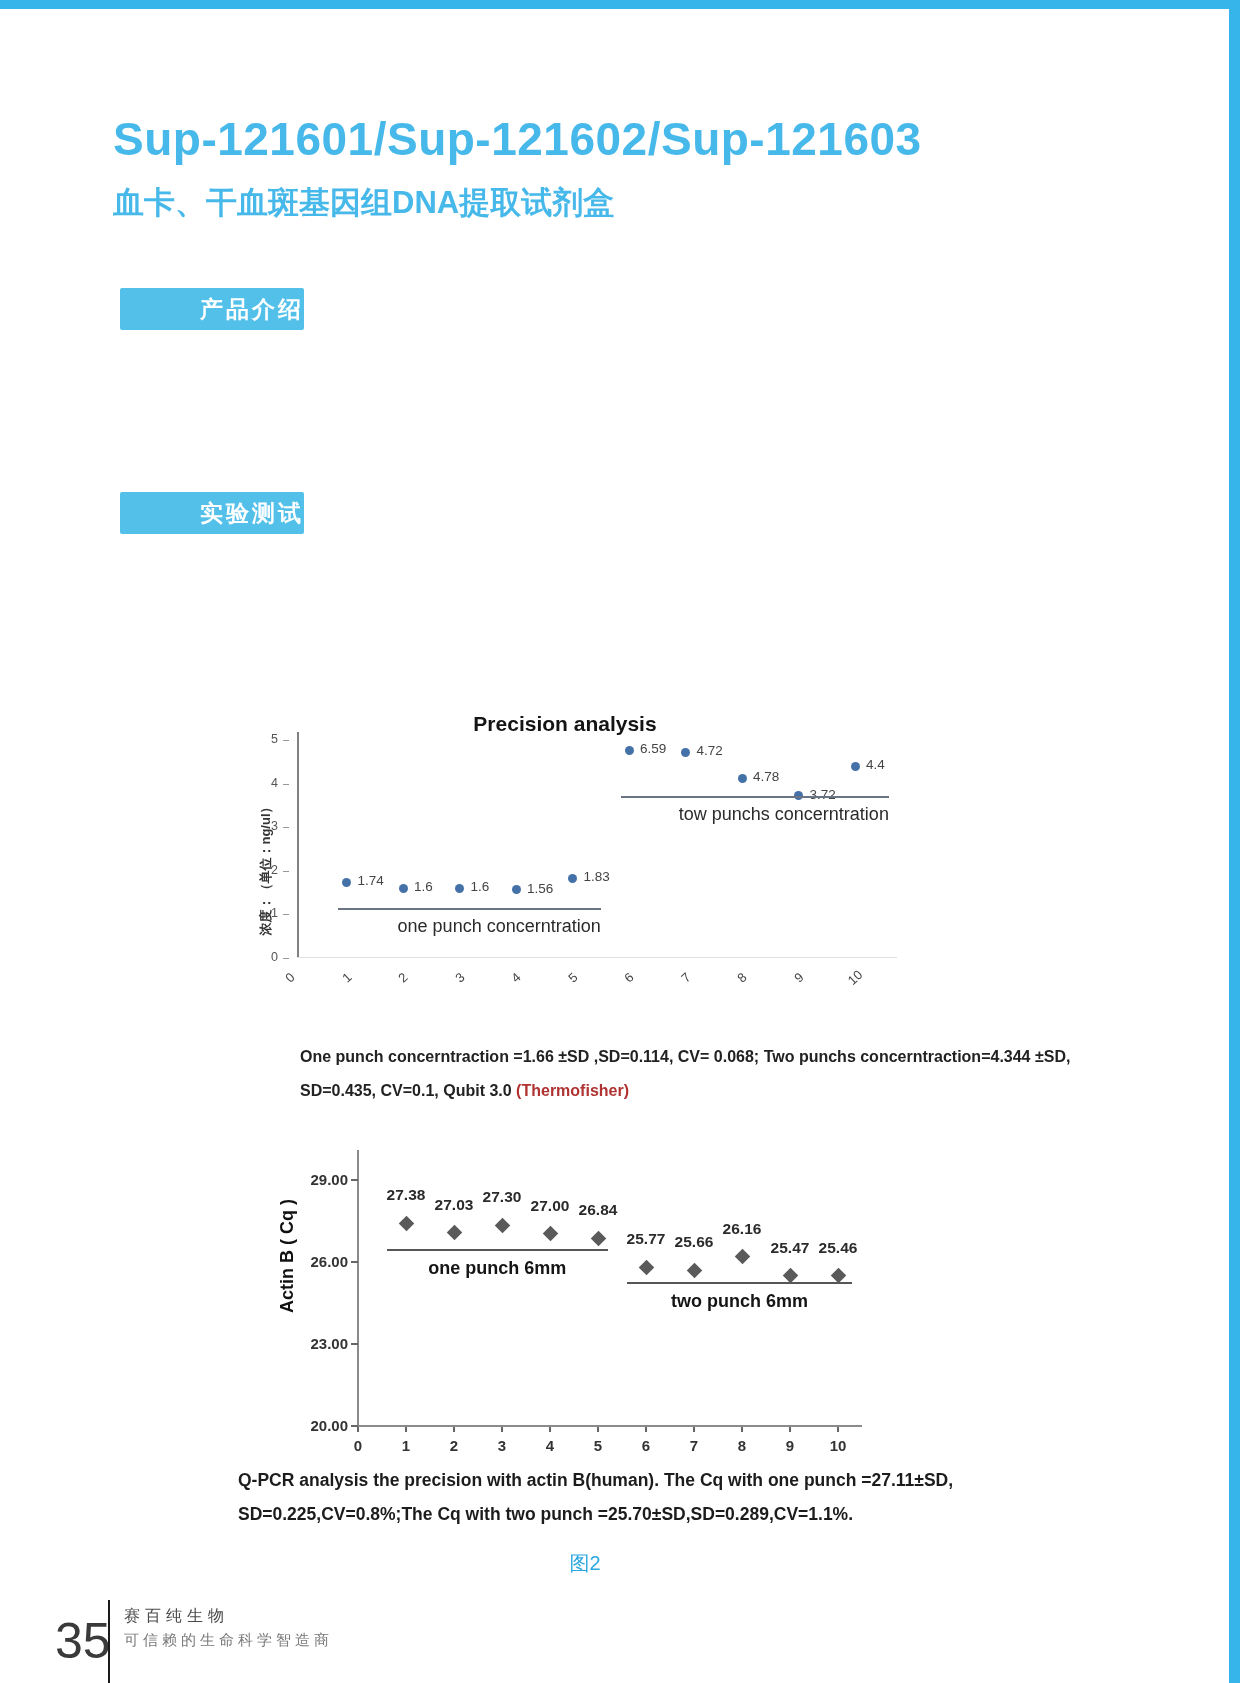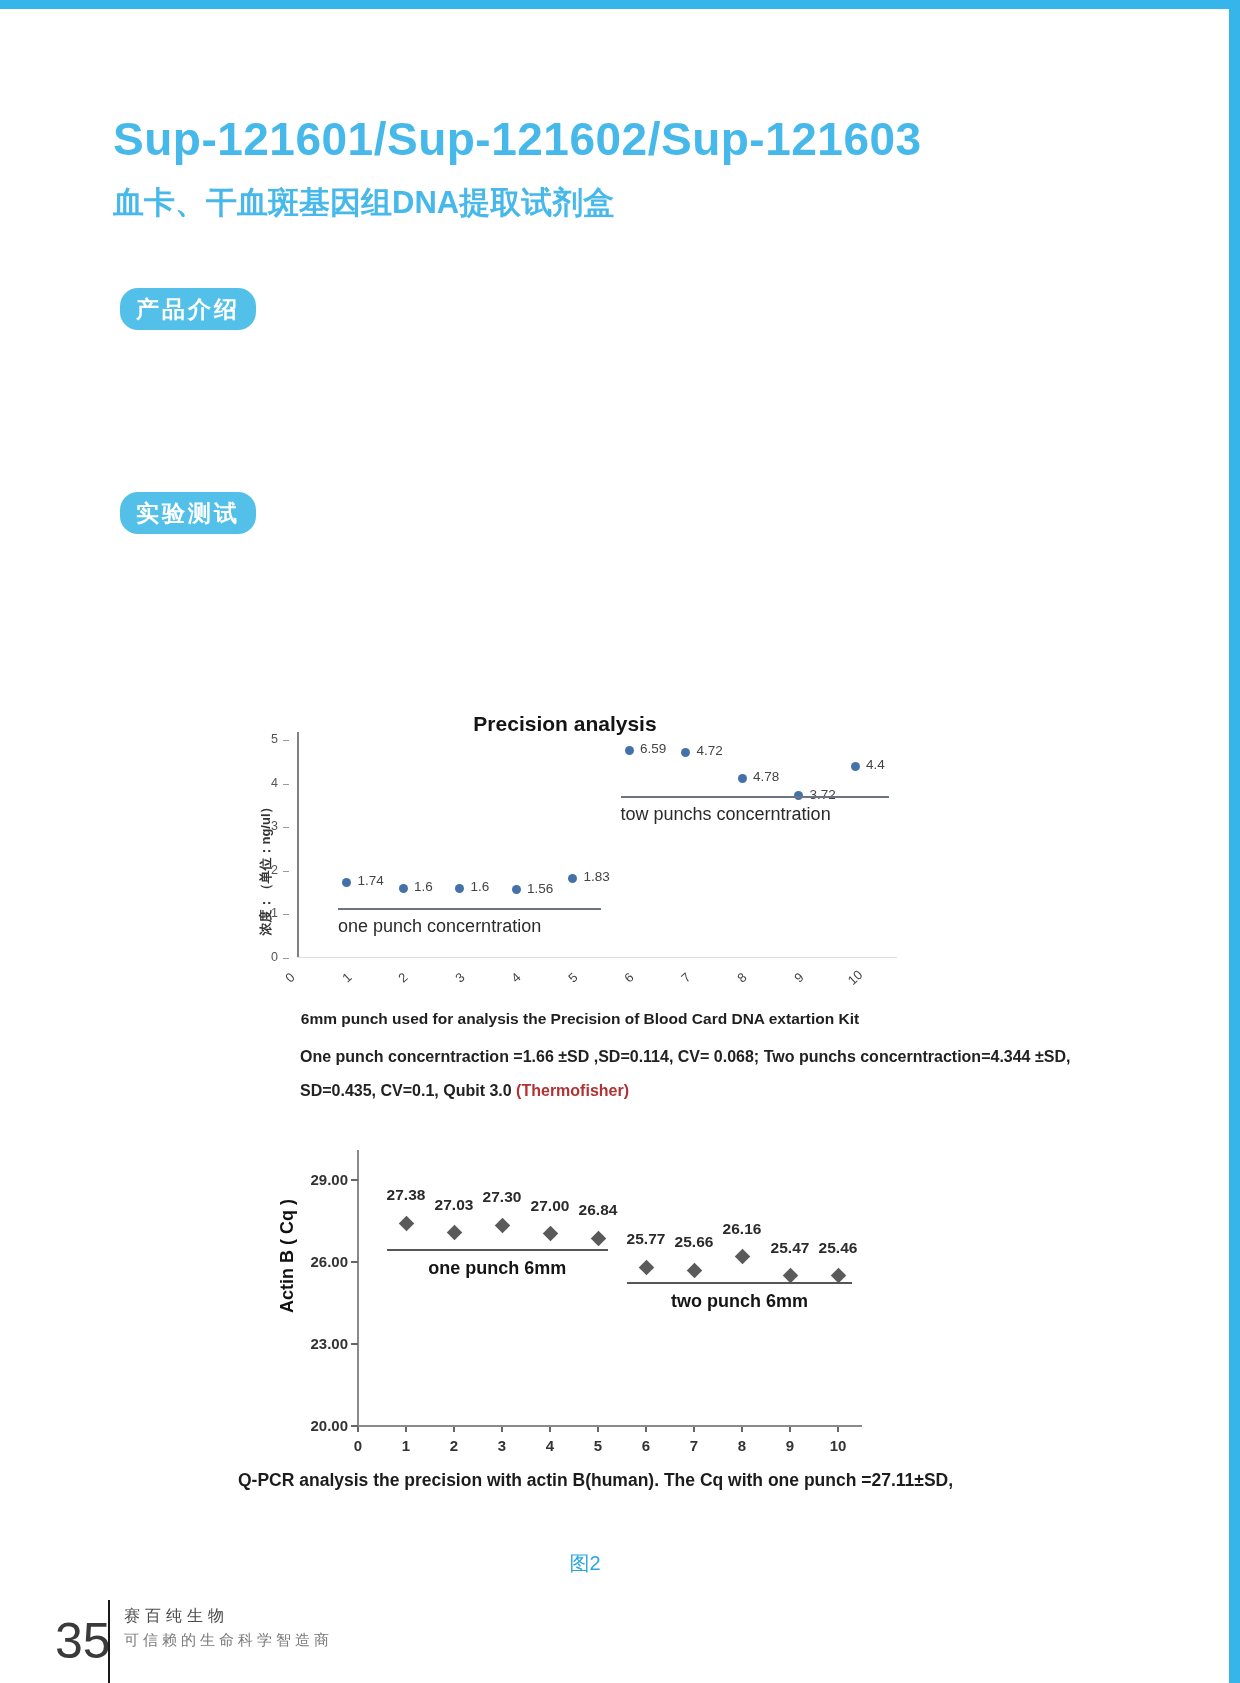--- a/index.html
+++ b/index.html
@@ -5,22 +5,22 @@
   html,body{margin:0;padding:0;background:#fff;}
   .page{position:relative;width:1240px;height:1683px;background:#ffffff;overflow:hidden;
         font-family:"Liberation Sans","DejaVu Sans",sans-serif;}
   .abs{position:absolute;}
   
   .bar-top{position:absolute;left:0;top:0;width:1240px;height:9px;background:#35b5e9;}
   .bar-right{position:absolute;right:0;top:0;width:11px;height:1683px;background:#35b5e9;}
   
   .title{position:absolute;left:113px;top:112px;font-size:46px;font-weight:bold;color:#46b8e9;letter-spacing:0.5px;}
   .subtitle{position:absolute;left:113px;top:182px;font-size:31px;font-weight:bold;color:#46b8e9;}
-  .badge{position:absolute;left:120px;width:136px;height:42px;line-height:42px;border-radius:18px;
-         background:#53c0ea;color:#fff;font-size:23px;font-weight:bold;text-align:center;letter-spacing:3px;}
+  .badge{position:absolute;left:120px;width:184px;height:42px;line-height:42px;border-radius:2px;
+         background:#53c0ea;color:#fff;font-size:23px;font-weight:bold;text-align:right;letter-spacing:3px;}
   .badge1{top:288px;} .badge2{top:492px;}
   .para{position:absolute;left:113px;width:1020px;font-size:19px;line-height:34px;color:#3c3c3c;}
   .para1{top:336px;} .para2{top:549px;}
   
   .fig{position:absolute;}
   #fig1{left:250px;top:660px;width:680px;height:505px;}
   #fig2{left:230px;top:1140px;width:710px;height:445px;}
   
   .f1-title{position:absolute;left:150px;top:52px;width:330px;text-align:center;
             font-size:21px;font-weight:bold;color:#141414;}
@@ -34,21 +34,21 @@
   .f1-cap2{position:absolute;left:50px;top:422px;font-size:16px;font-weight:600;color:#222;white-space:nowrap;}
   .red{color:#b03232;font-weight:bold;}
   .figlabel{position:absolute;left:0;width:100%;text-align:center;font-size:20px;color:#2aa7df;}
   .f1-lab{top:460px;} .f2-lab{top:410px;}
   .c1-ytick{position:absolute;width:26px;text-align:right;font-size:12.5px;color:#555;}
   .c1-ymark{position:absolute;width:6px;height:1px;background:#999;}
   .c1-xtick{position:absolute;width:28px;text-align:center;font-size:13px;color:#444;transform:rotate(-42deg);}
   .c1-dot{position:absolute;width:9px;height:9px;border-radius:50%;}
   .c1-dlabel{position:absolute;font-size:13.5px;color:#444;white-space:nowrap;}
   .c1-line{position:absolute;height:2px;background:#6b7484;}
-  .c1-sname{position:absolute;text-align:left;font-size:18px;color:#2b2b2b;white-space:nowrap;}
+  .c1-sname{position:absolute;text-align:right;font-size:18px;color:#2b2b2b;white-space:nowrap;}
   
   .f2-ylabel{position:absolute;left:-27px;top:105px;width:170px;height:22px;text-align:center;
              transform:rotate(-90deg);font-size:18px;font-weight:bold;color:#111;white-space:nowrap;}
   .f2-yaxis{position:absolute;left:127px;top:10px;width:2px;height:277px;background:#8a8a8a;}
   .f2-xaxis{position:absolute;left:127px;top:285px;width:505px;height:2px;background:#8a8a8a;}
   .f2-cap1{position:absolute;left:8px;top:330px;font-size:17.5px;font-weight:bold;color:#1c1c1c;white-space:nowrap;}
   .f2-cap2{position:absolute;left:8px;top:364px;font-size:17.5px;font-weight:bold;color:#1c1c1c;white-space:nowrap;}
   .c2-ytick{position:absolute;width:54px;text-align:right;font-size:15px;font-weight:600;color:#333;}
   .c2-ymark{position:absolute;width:7px;height:1.5px;background:#666;}
   .c2-xtick{position:absolute;width:24px;text-align:center;font-size:15px;font-weight:600;color:#333;}
@@ -75,21 +75,20 @@
 
   <div class="badge badge1">产品介绍</div>
 
   <div class="badge badge2">实验测试</div>
 
   <div class="fig" id="fig1">
     <div class="f1-title">Precision analysis</div>
     <div class="f1-ylabel">浓度：（单位：ng/ul）</div>
     <div class="f1-yaxis"></div>
     <div class="f1-xaxis"></div>
-    <div class="f1-captitle">6mm  punch used for analysis the Precision of Blood Card DNA extartion  Kit</div>
     <div class="f1-cap1">One punch concerntraction =1.66 ±SD ,SD=0.114, CV= 0.068; Two punchs concerntraction=4.344 ±SD,</div>
     <div class="f1-cap2"><span>SD=0.435, CV=0.1,  Qubit 3.0 </span><span class="red">(Thermofisher)</span></div>
   <div class="c1-ytick abs" style="left: 2px; top: 72px;">5</div>
       <div class="c1-ymark abs" style="left: 33px; top: 80px;"></div>
       <div class="c1-ytick abs" style="left: 2px; top: 115.6px;">4</div>
       <div class="c1-ymark abs" style="left: 33px; top: 123.6px;"></div>
       <div class="c1-ytick abs" style="left: 2px; top: 159.2px;">3</div>
       <div class="c1-ymark abs" style="left: 33px; top: 167.2px;"></div>
       <div class="c1-ytick abs" style="left: 2px; top: 202.8px;">2</div>
       <div class="c1-ymark abs" style="left: 33px; top: 210.8px;"></div>
@@ -132,20 +131,21 @@
       <div class="c1-dlabel abs" style="left: 616px; top: 97.16px;">4.4</div>
       <div class="c1-line abs" style="left: 370.525px; width: 268.375px; top: 135.808px;"></div>
       <div class="c1-sname abs" style="left: 370.525px; width: 268.375px; top: 143.808px;">tow punchs concerntration</div>
     </div>
 
   <div class="fig" id="fig2">
     <div class="f2-ylabel">Actin B ( Cq )</div>
     <div class="f2-yaxis"></div>
     <div class="f2-xaxis"></div>
     <div class="f2-cap1">Q-PCR analysis the precision with actin B(human). The Cq with one punch =27.11±SD,</div>
+    <div class="f2-cap2">SD=0.225,CV=0.8%;The Cq with two punch =25.70±SD,SD=0.289,CV=1.1%.</div>
     <div class="figlabel f2-lab">图2</div>
   <div class="c2-ytick abs" style="left: 64px; top: 31.03px;">29.00</div>
       <div class="c2-ymark abs" style="left: 121px; top: 39.03px;"></div>
       <div class="c2-ytick abs" style="left: 64px; top: 113.02px;">26.00</div>
       <div class="c2-ymark abs" style="left: 121px; top: 121.02px;"></div>
       <div class="c2-ytick abs" style="left: 64px; top: 195.01px;">23.00</div>
       <div class="c2-ymark abs" style="left: 121px; top: 203.01px;"></div>
       <div class="c2-ytick abs" style="left: 64px; top: 277px;">20.00</div>
       <div class="c2-ymark abs" style="left: 121px; top: 285px;"></div>
       <div class="c2-xtick abs" style="left: 116px; top: 297px;">0</div>

